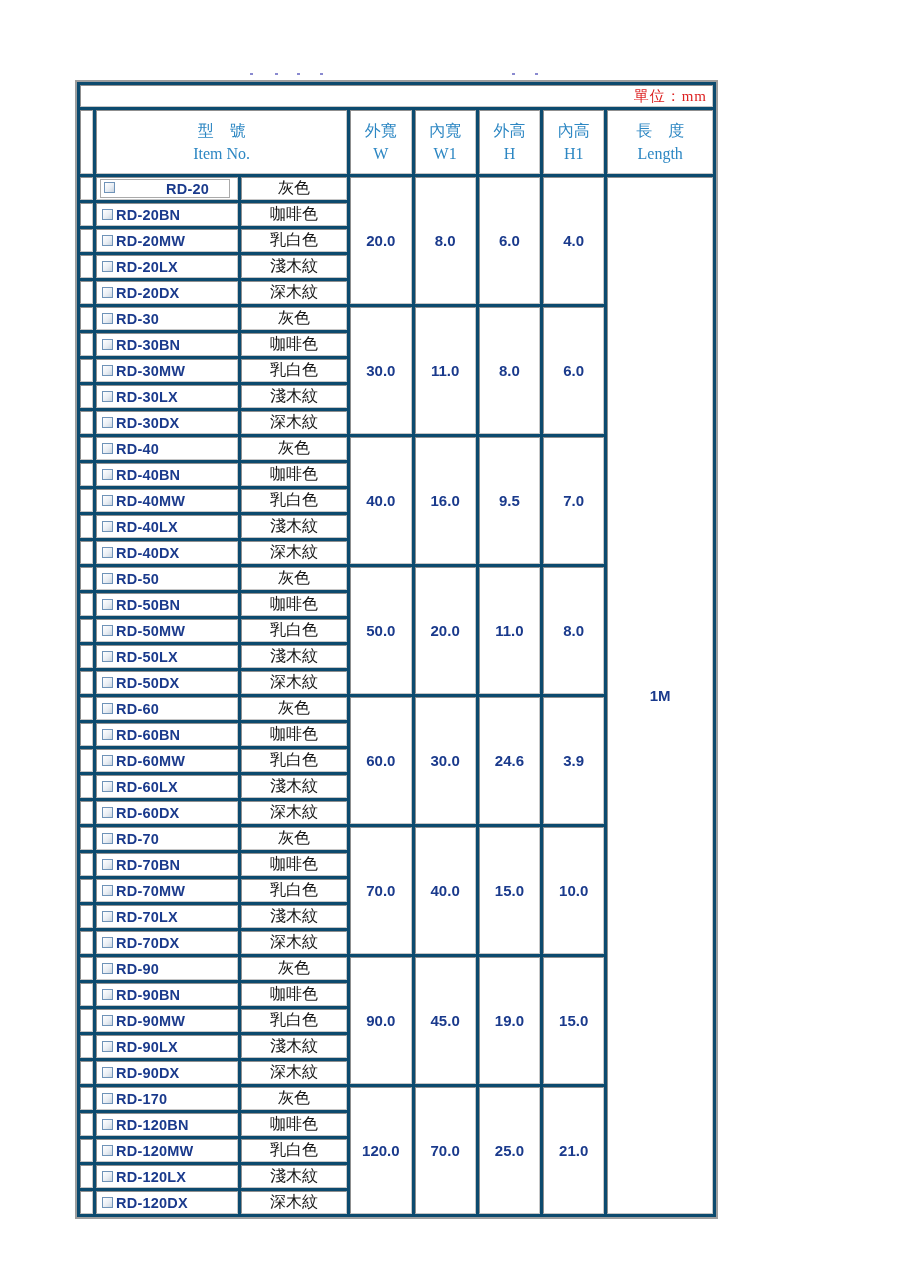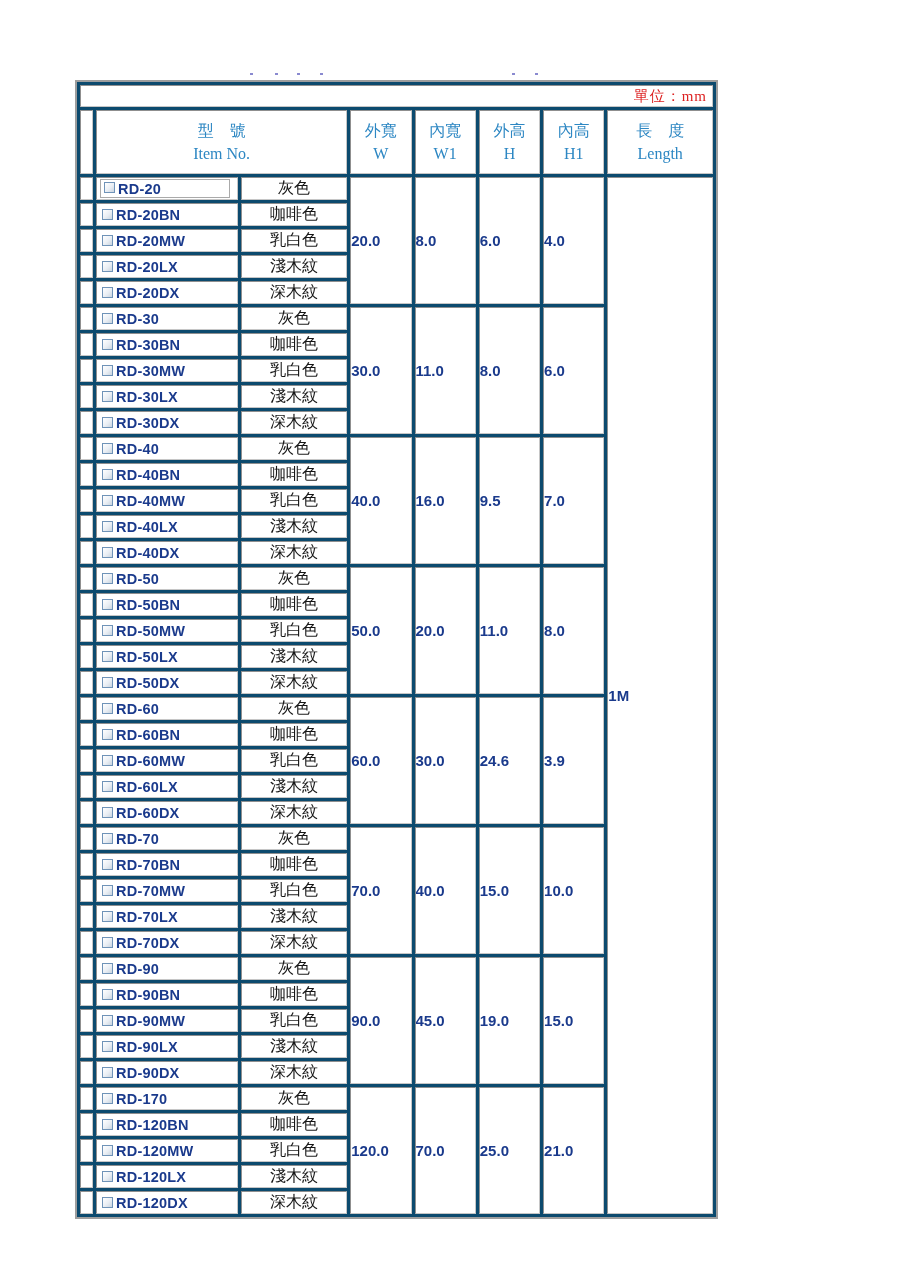--- a/index.html
+++ b/index.html
@@ -42,28 +42,28 @@
     border:1px solid var(--cb-blue);
     background:linear-gradient(135deg,#ffffff 0%,#e9eef4 55%,#c9d4df 100%);
     vertical-align:middle;margin:0 3px 2px 2px;
   }
   .code{
     font-family:"Liberation Sans", sans-serif;font-weight:bold;
     font-size:14.5px;color:var(--navy);vertical-align:middle;letter-spacing:0.2px;
   }
   .inner-box{
     display:flex;align-items:center;height:17px;margin:0 7px 0 0;
-    border:1px solid #aaaaaa;background:#ffffff;padding-left:2px;
+    border:1px solid #aaaaaa;background:#ffffff;padding-left:2px;gap:48px;
   }
   .inner-box .cbox{margin-left:1px;}
 
   td.colname{text-align:center;vertical-align:middle;font-size:16px;color:#161616;}
 
   td.num,td.len{
-    vertical-align:middle;
+    text-align:center;vertical-align:middle;
     font-family:"Liberation Sans", sans-serif;font-weight:bold;
     font-size:15px;color:var(--navy);margin-top:36px;
   }
 </style>
 </head>
 <body>
 
 <div>
   <span class="remnant" style="left:250px"></span>
   <span class="remnant" style="left:275px"></span>

